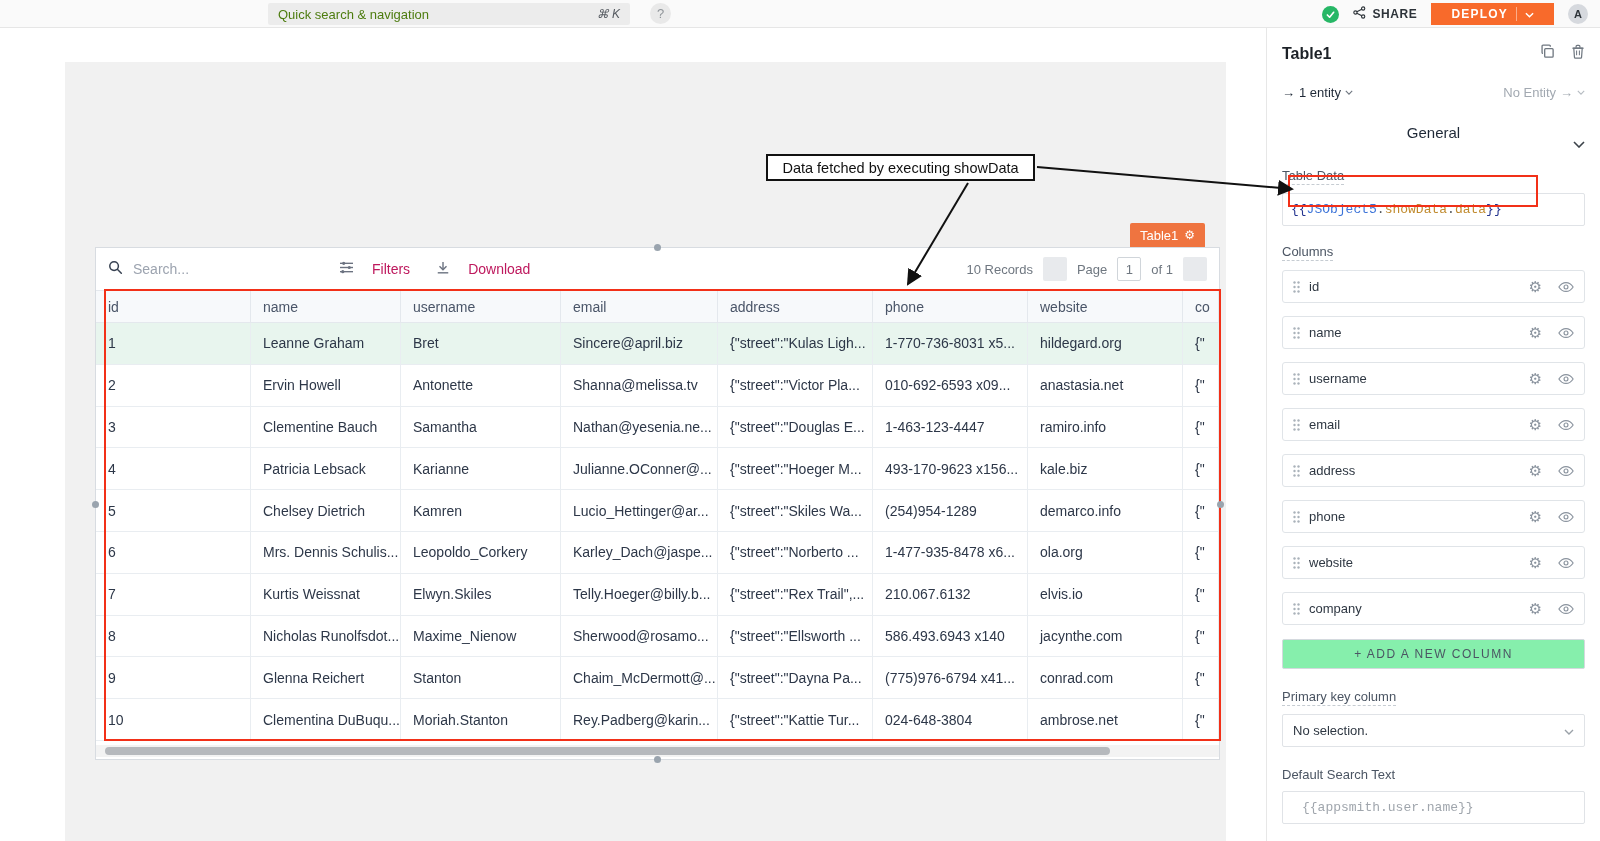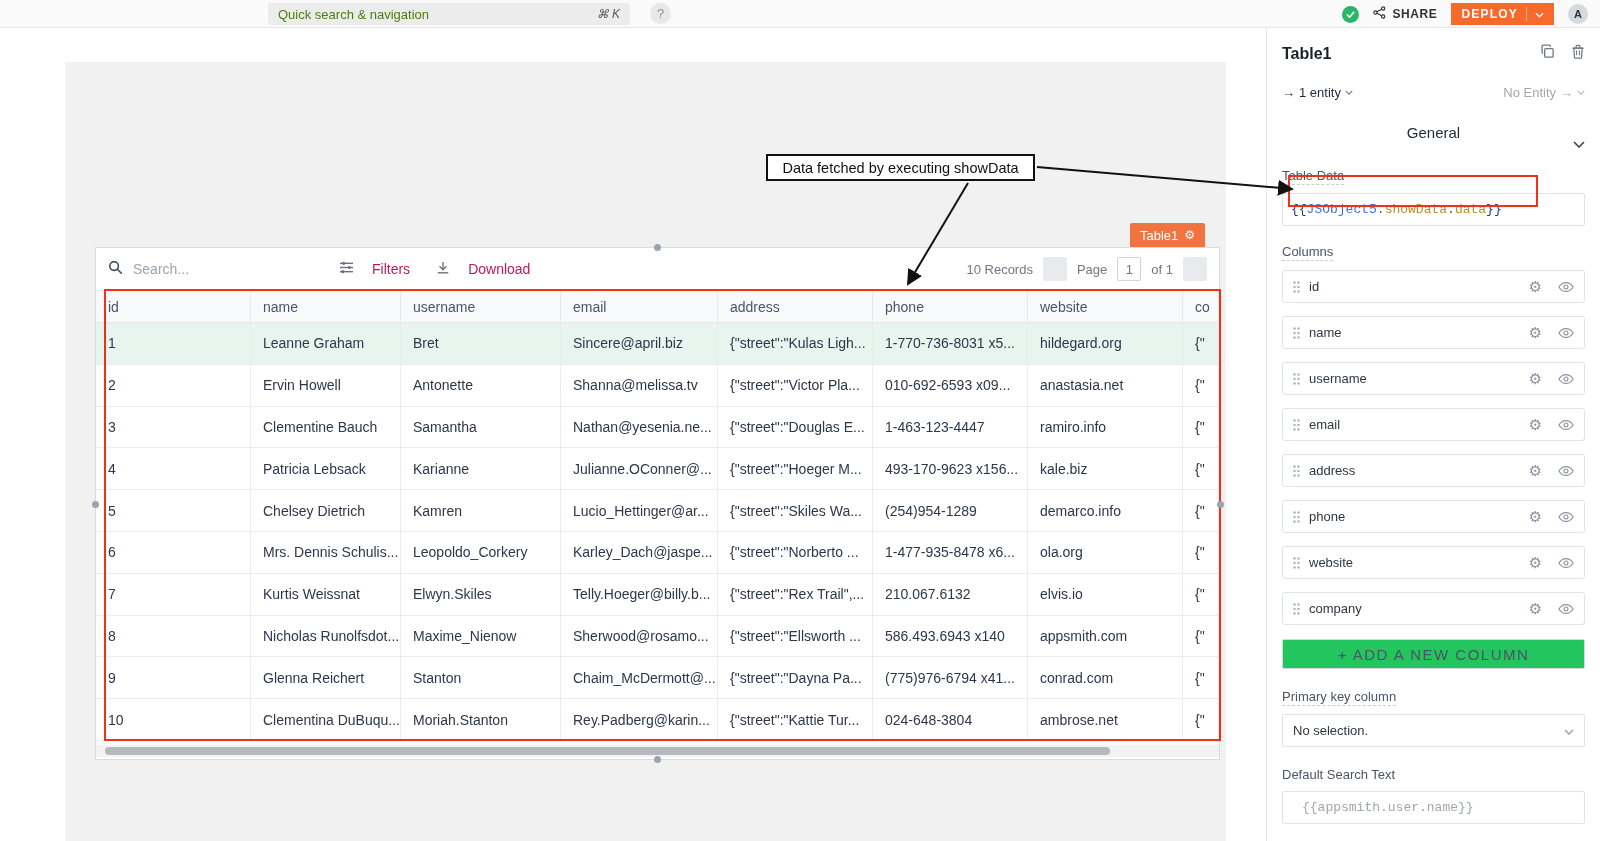--- a/index.html
+++ b/index.html
@@ -7,21 +7,21 @@
 
   
   .topbar { position:absolute; left:0; top:0; width:1600px; height:28px; background:#fafafa; border-bottom:1px solid #e6e6e6; z-index:30; }
   .qsearch { position:absolute; left:268px; top:3px; width:362px; height:22px; background:#ececec; border-radius:2px; display:flex; align-items:center; padding:0 10px; cursor:text; }
   .qsearch .ph { color:#4d7c0f; font-size:13px; flex:1; }
   .qsearch .kbd { color:#555a60; font-size:12px; font-style:italic; }
   .help-circle { position:absolute; left:650px; top:3px; width:21px; height:21px; border-radius:50%; background:#e9e9e9; color:#8f9499; font-size:13px; display:flex; align-items:center; justify-content:center; }
   .tb-right { position:absolute; right:12px; top:0; height:28px; display:flex; align-items:center; gap:14px; }
   .check-ic { width:17px; height:17px; border-radius:50%; background:#27b766; display:flex; align-items:center; justify-content:center; }
   .share-btn { display:flex; align-items:center; gap:6px; color:#2d3339; font-size:12px; font-weight:bold; letter-spacing:.6px; cursor:pointer; }
-  .deploy-btn { background:#f86a2b; color:#fff; font-size:12px; font-weight:bold; letter-spacing:1.2px; height:22px; padding:0 10px; display:flex; align-items:center; gap:8px; cursor:pointer; }
+  .deploy-btn { background:#f86a2b; color:#fff; font-size:12px; font-weight:bold; letter-spacing:1.2px; height:22px; padding:0 20px; display:flex; align-items:center; gap:8px; cursor:pointer; }
   .deploy-btn .dvd { width:1px; height:14px; background:rgba(255,255,255,.45); }
   .avatar { width:20px; height:20px; border-radius:50%; background:#d6d9de; color:#2d3339; font-size:11px; font-weight:bold; display:flex; align-items:center; justify-content:center; cursor:pointer; }
 
   
   .canvas-gray { position:absolute; left:65px; top:62px; width:1161px; height:779px; background:#f1f1f1; }
 
   
   .widget { position:absolute; left:95px; top:247px; width:1125px; height:513px; background:#fff; border:1px solid #d8dce1; z-index:5; }
   .twtoolbar { height:43px; display:flex; align-items:center; border-bottom:1px solid #e4e8ed; padding:0 12px; gap:26px; }
   .tsearch { display:flex; align-items:center; gap:10px; width:205px; }
@@ -68,21 +68,21 @@
   .code-box { margin-top:8px; height:33px; border:1px solid #e0e3e7; border-radius:2px; display:flex; align-items:center; padding:0 8px; font-family:"Liberation Mono", monospace; font-size:13px; background:#fff; cursor:text; }
   .c-brace { color:#24348f; }
   .c-obj { color:#3b73d8; }
   .c-dot { color:#52575c; }
   .c-prop { color:#c08a2d; }
   .col-item { height:33px; border:1px solid #e0e4e8; border-radius:3px; background:#fff; display:flex; align-items:center; padding:0 10px; margin-bottom:13px; }
   .col-item .nm { font-size:13px; color:#2e3742; margin-left:9px; }
   .col-item .spacer { flex:1; }
   .col-item .ic { color:#8a939e; cursor:pointer; display:flex; align-items:center; }
   .col-item .ic + .ic { margin-left:16px; }
-  .add-col-btn { height:30px; border:1px solid #d4d9de; border-radius:2px; display:flex; align-items:center; justify-content:center; font-size:15px; letter-spacing:1.5px; color:#4b5563; cursor:pointer; margin-top:14px; background:#22c55e; }
+  .add-col-btn { height:30px; border:1px solid #d4d9de; border-radius:2px; display:flex; align-items:center; justify-content:center; font-size:12px; letter-spacing:1.5px; color:#4b5563; cursor:pointer; margin-top:14px; background:#86efac; }
   .dropdown { margin-top:8px; height:33px; border:1px solid #e0e3e7; border-radius:2px; display:flex; align-items:center; padding:0 10px; font-size:13px; color:#2e3742; cursor:pointer; background:#fff; }
   .dropdown .chev { margin-left:auto; color:#9aa1a8; }
   .text-input { margin-top:8px; height:33px; border:1px solid #e0e3e7; border-radius:2px; display:flex; align-items:center; padding:0 19px; font-family:"Liberation Mono", monospace; font-size:13px; color:#a0a6ad; background:#fff; cursor:text; }
 
   .drag-dots svg { display:block; }
 </style>
 </head>
 <body>
 
 <div class="topbar">
@@ -255,21 +255,21 @@
       <div class="td">elvis.io</div>
       <div class="td">{"</div>
     </div>
     <div class="trow tbodyrow">
       <div class="td">8</div>
       <div class="td">Nicholas Runolfsdot...</div>
       <div class="td">Maxime_Nienow</div>
       <div class="td">Sherwood@rosamo...</div>
       <div class="td">{"street":"Ellsworth ...</div>
       <div class="td">586.493.6943 x140</div>
-      <div class="td">appsmith.com</div>
+      <div class="td">jacynthe.com</div>
       <div class="td">{"</div>
     </div>
     <div class="trow tbodyrow">
       <div class="td">9</div>
       <div class="td">Glenna Reichert</div>
       <div class="td">Stanton</div>
       <div class="td">Chaim_McDermott@...</div>
       <div class="td">{"street":"Dayna Pa...</div>
       <div class="td">(775)976-6794 x41...</div>
       <div class="td">conrad.com</div>

